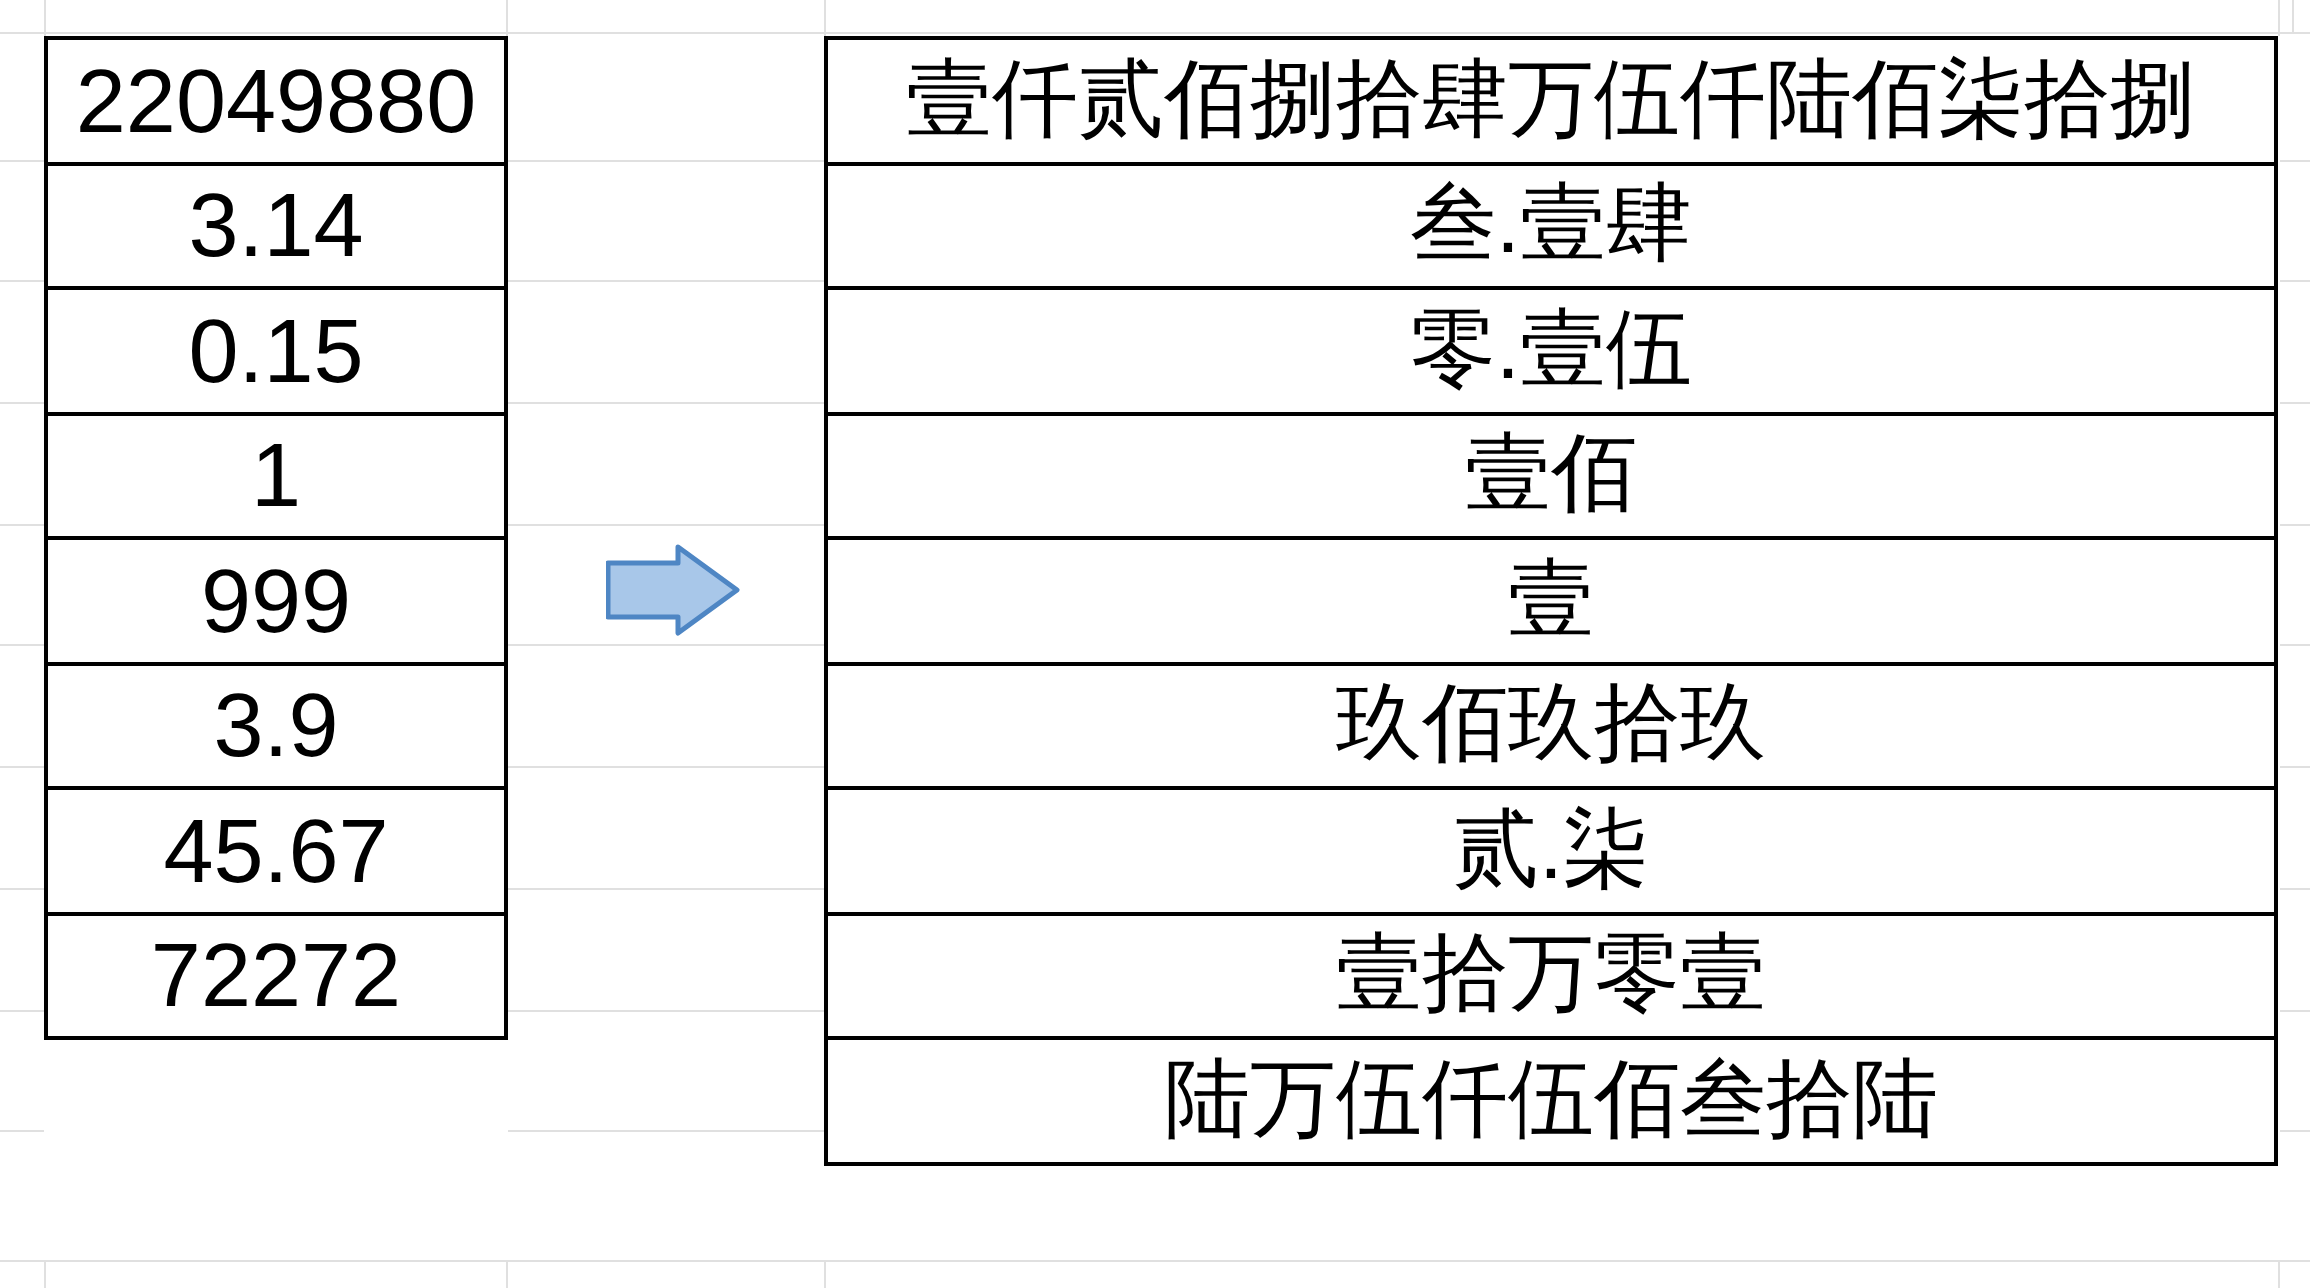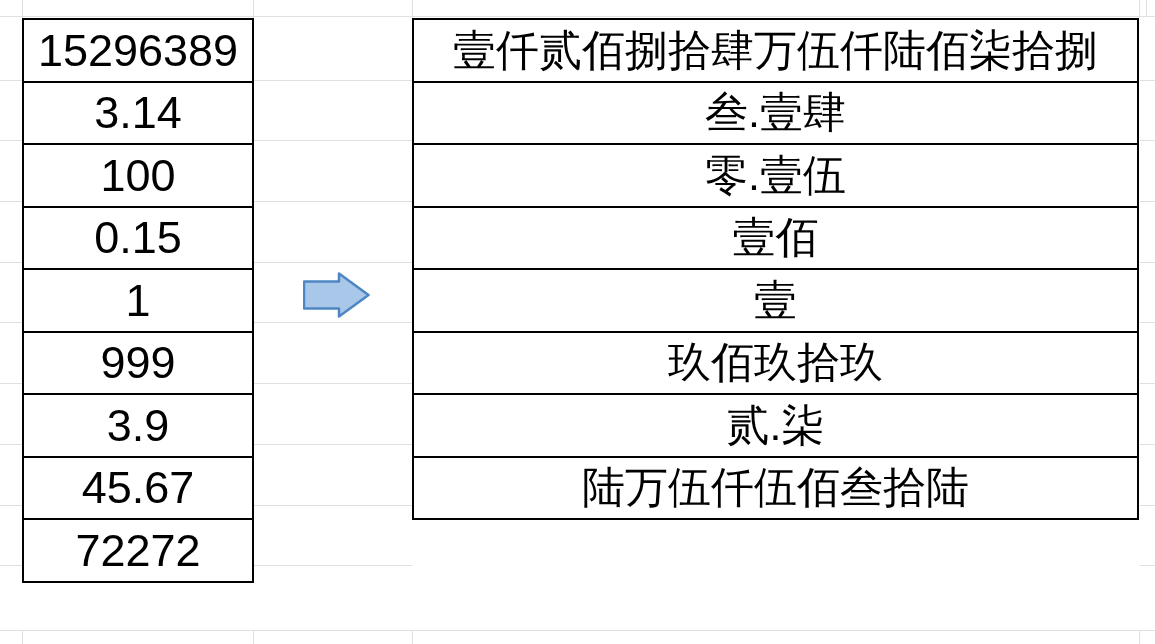--- a/index.html
+++ b/index.html
@@ -85,30 +85,27 @@
   <div class="gridline v" style="left:1146px; top:0; height:16px;"></div>
   <div class="gridline v" style="left:22px;   top:630px; height:14px;"></div>
   <div class="gridline v" style="left:253px;  top:630px; height:14px;"></div>
   <div class="gridline v" style="left:412px;  top:630px; height:14px;"></div>
   <div class="gridline v" style="left:1139px; top:630px; height:14px;"></div>
 
   <table class="xtable" id="numbers-table">
     <tbody>
 
         <tr>
-          <td class="num-cell">15296389</td>
+          <td class="num-cell">22049880</td>
         </tr>
 
         <tr>
           <td class="num-cell">3.14</td>
         </tr>
 
-        <tr>
-          <td class="num-cell">100</td>
-        </tr>
 
         <tr>
           <td class="num-cell">0.15</td>
         </tr>
 
         <tr>
           <td class="num-cell">1</td>
         </tr>
 
         <tr>
@@ -158,20 +155,23 @@
         </tr>
 
         <tr>
           <td class="cjk-cell">玖佰玖拾玖</td>
         </tr>
 
         <tr>
           <td class="cjk-cell">贰.柒</td>
         </tr>
 
+        <tr>
+          <td class="cjk-cell">壹拾万零壹</td>
+        </tr>
 
 
         <tr>
           <td class="cjk-cell">陆万伍仟伍佰叁拾陆</td>
         </tr>
       </tbody>
   </table>
 
 </div>
 

